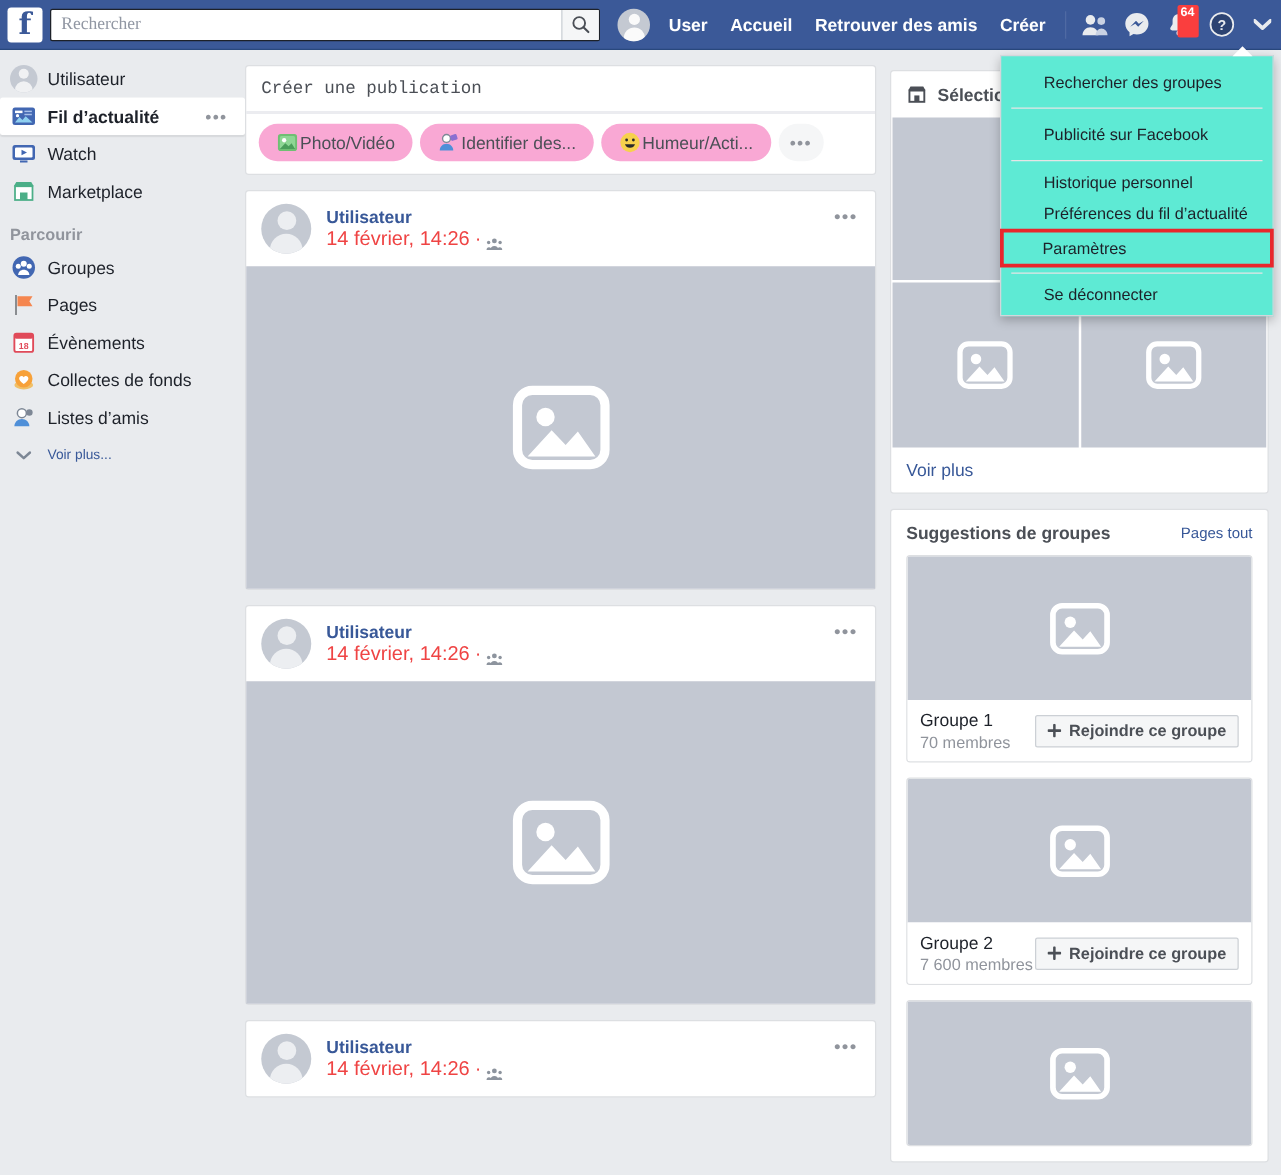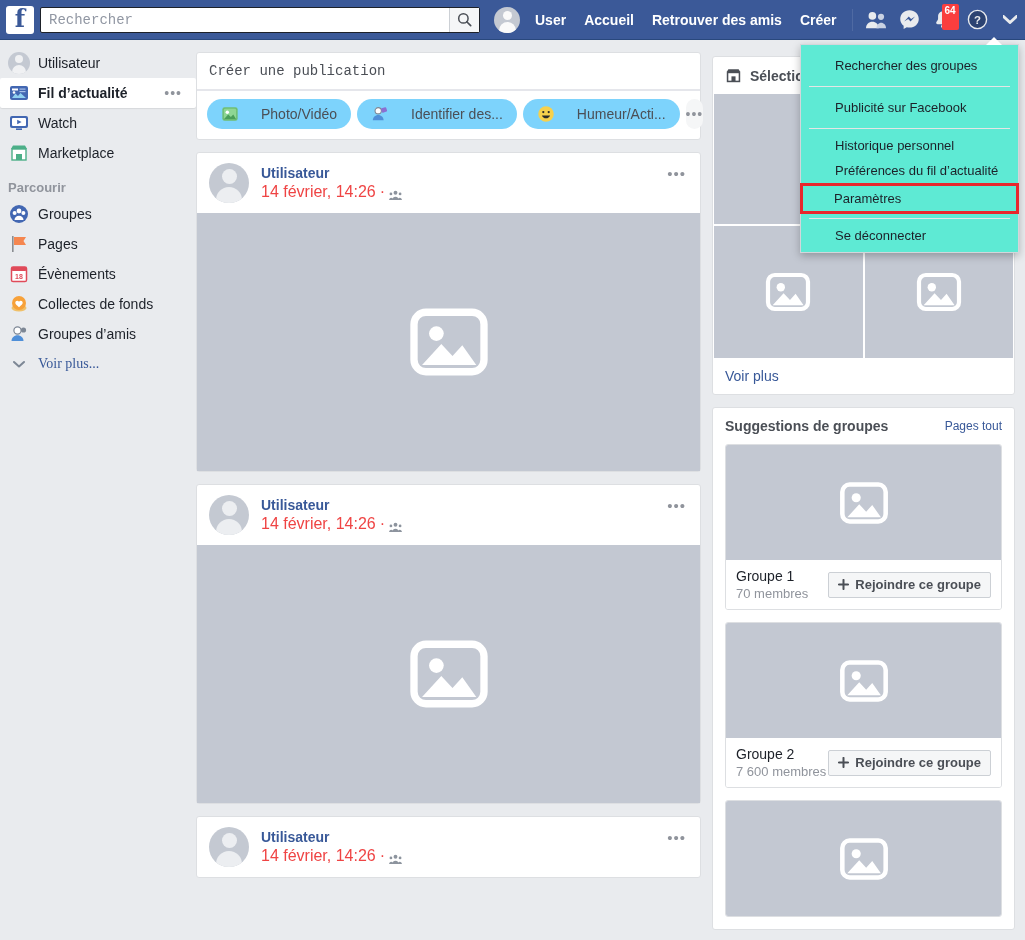--- a/index.html
+++ b/index.html
@@ -27,21 +27,21 @@
     font-weight: bold; font-size: 24px; line-height: 26px;
     text-align: center; flex: none;
   }
   .search-wrap {
     position: relative; width: 440px; height: 26px; flex: none;
   }
   .search-input {
     width: 100%; height: 26px;
     border: 1px solid #1d2129; border-radius: 2px;
     background: #fff; padding: 0 28px 0 8px;
-    font-family: Liberation Mono, monospace; font-size: 14px;
+    font-family: Liberation Serif, serif; font-size: 14px;
     color: #1d2129; outline: none;
   }
   .search-input::placeholder { color: #9197a3; }
   .search-btn {
     position: absolute; right: 1px; top: 1px; width: 30px; height: 24px;
     background: #f5f6f7; border: none; border-left: 1px solid #ccd0d5;
     display: flex; align-items: center; justify-content: center;
     cursor: pointer;
   }
   .nav-avatar {
@@ -117,21 +117,21 @@
   }
   .side-avatar::after {
     content: ""; position: absolute; left: 50%; top: 13px;
     width: 14px; height: 12px; margin-left: -7px;
     border-radius: 7px 7px 0 0; background: #f0f1f3;
   }
   .side-head {
     font-size: 13px; font-weight: bold; color: #90949c;
     padding: 12px 0 4px 8px;
   }
-  .voir-plus { color: #385898; font-size: 14px; font-family: Liberation Serif, serif; }
+  .voir-plus { color: #385898; font-size: 11px; }
 
   
   #feed {
     position: absolute; left: 196px; top: 52px; width: 505px;
   }
   .card {
     background: #fff; border: 1px solid #dddfe2; border-radius: 3px;
     margin-bottom: 12px;
   }
   .composer-head {
@@ -155,23 +155,23 @@
   }
   .comp-placeholder {
     margin-left: 14px; margin-top: 10px;
     font-size: 16px; color: #90949c; cursor: text;
   }
   .composer-actions {
     display: flex; align-items: center; gap: 6px;
     padding: 8px 10px 10px 10px; border-top: 1px solid #e5e6eb;
   }
   .act-btn {
-    display: flex; align-items: center; gap: 22px;
+    display: flex; align-items: center; gap: 1px;
     height: 30px; padding: 0 14px; border-radius: 16px;
-    background: #7dd3fc; cursor: pointer;
+    background: #f9a8d4; cursor: pointer;
     font-size: 14px; color: #4b4f56; white-space: nowrap;
   }
   .act-dots {
     width: 36px; height: 30px; border-radius: 16px; background: #f5f6f7;
     display: flex; align-items: center; justify-content: center;
     color: #90949c; letter-spacing: 1px; font-size: 14px; cursor: pointer;
   }
   .post-head {
     display: flex; align-items: flex-start; padding: 10px 12px; position: relative;
   }
@@ -429,21 +429,21 @@
   </div>
 
   <div class="side-row">
     <div class="side-ico">
       <svg width="20" height="20" viewBox="0 0 20 20">
         <circle cx="8.5" cy="6.5" r="3.6" fill="#fff" stroke="#7d8795" stroke-width="1.2"></circle>
         <path d="M2.5 17c0-3.3 2.7-5.8 6-5.8s6 2.5 6 5.8z" fill="#4f8fd8"></path>
         <circle cx="14.5" cy="6" r="2.6" fill="#7d8795"></circle>
       </svg>
     </div>
-    <span class="side-label">Groupes d’amis</span>
+    <span class="side-label">Listes d’amis</span>
   </div>
 
   <div class="side-row">
     <div class="side-ico">
       <svg width="12" height="8" viewBox="0 0 12 8">
         <path d="M1 2 L6 6.5 L11 2" fill="none" stroke="#7d8795" stroke-width="2" stroke-linecap="round" stroke-linejoin="round"></path>
       </svg>
     </div>
     <span class="side-label voir-plus">Voir plus...</span>
   </div>

